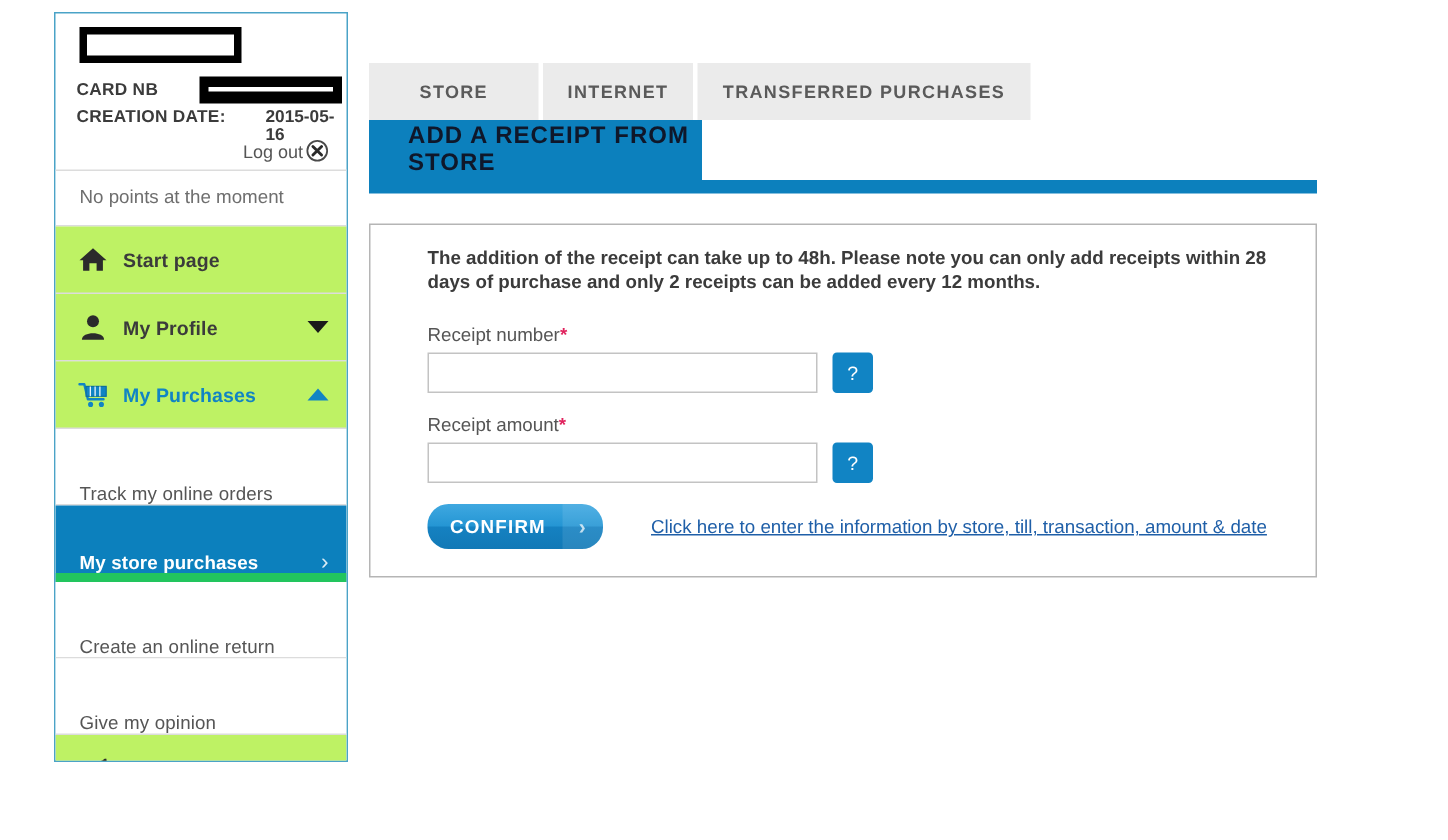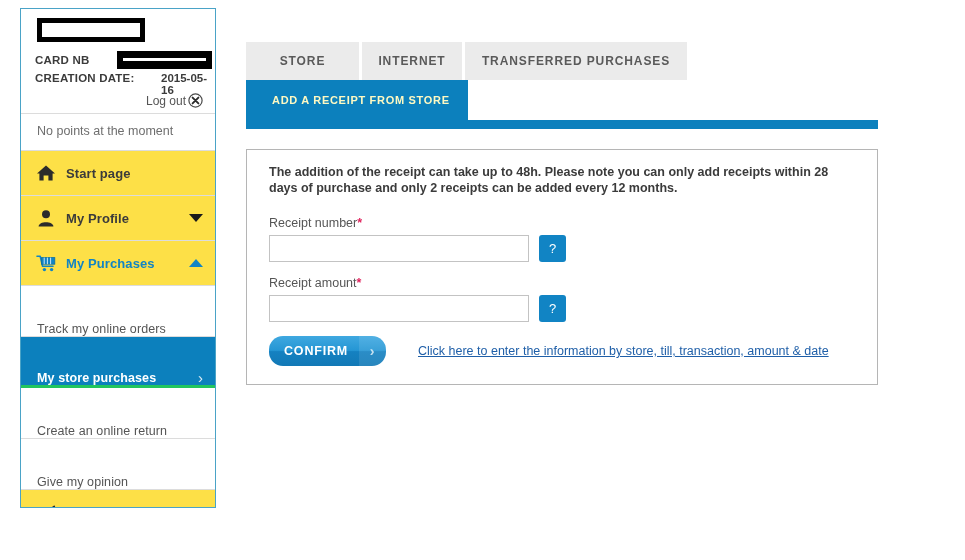--- a/index.html
+++ b/index.html
@@ -12,21 +12,21 @@
     height: 560px;
     position: relative;
     overflow: hidden;
     font-family: "Liberation Sans", sans-serif;
     -webkit-font-smoothing: antialiased;
   }
 
   
   .sidebar {
     position: absolute;
-    left: 20px;
+    left: 36px;
     top: 8px;
     width: 196px;
     height: 500px;
     border: 1px solid #4aa3c7;
     box-sizing: border-box;
     background: #ffffff;
     overflow: hidden;
   }
 
   .account-block {
@@ -117,31 +117,31 @@
     display: flex;
     align-items: center;
     padding: 0 12px 0 14px;
     height: 45px;
     box-sizing: border-box;
     border-bottom: 1px solid #dcdcdc;
     position: relative;
     cursor: pointer;
   }
   .nav-item.parent {
-    background: #fde047;
+    background: #bef264;
   }
   .nav-item.child {
     background: #ffffff;
     padding-left: 16px;
     height: 51px;
     align-items: flex-end;
   }
   .nav-item.active {
     background: #0c80bd;
-    border-bottom: 3px solid #22c55e;
+    border-bottom: 6px solid #22c55e;
   }
 
   .nav-icon {
     width: 22px;
     height: 20px;
     margin-right: 9px;
     flex: 0 0 auto;
     display: flex;
     align-items: center;
     justify-content: center;
@@ -219,41 +219,41 @@
     height: 40px;
   }
   .subtab {
     background: #0c80bd;
     height: 40px;
     width: 222px;
     display: flex;
     align-items: center;
     padding-left: 26px;
     box-sizing: border-box;
-    font-size: 11px;
-    font-weight: bold;
-    color: #fef9c3;
+    font-size: 16px;
+    font-weight: bold;
+    color: #0f172a;
     letter-spacing: 0.7px;
     cursor: pointer;
   }
 
   .blue-bar {
     background: #0c80bd;
     height: 9px;
     width: 632px;
   }
 
   .panel {
     border: 1px solid #b5b5b5;
     border-top: none;
     box-sizing: border-box;
     width: 632px;
     margin-top: 20px;
     border-top: 1px solid #b5b5b5;
-    padding: 14px 20px 18px 22px;
+    padding: 14px 20px 18px 38px;
     background: #ffffff;
   }
 
   .notice {
     font-size: 12.5px;
     font-weight: bold;
     color: #3b3b3b;
     line-height: 16px;
     margin-bottom: 20px;
     max-width: 580px;

